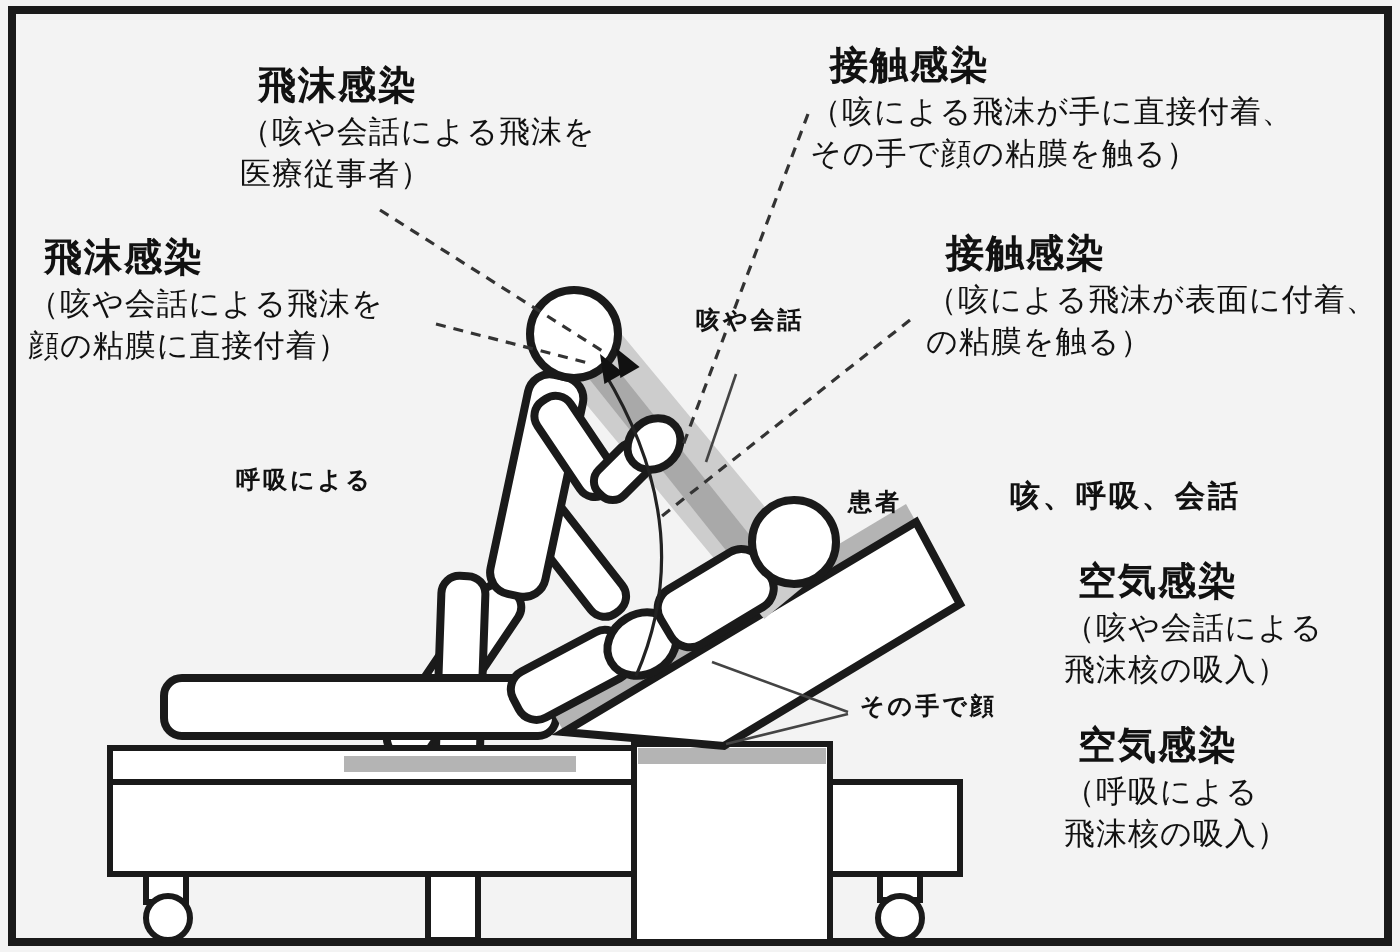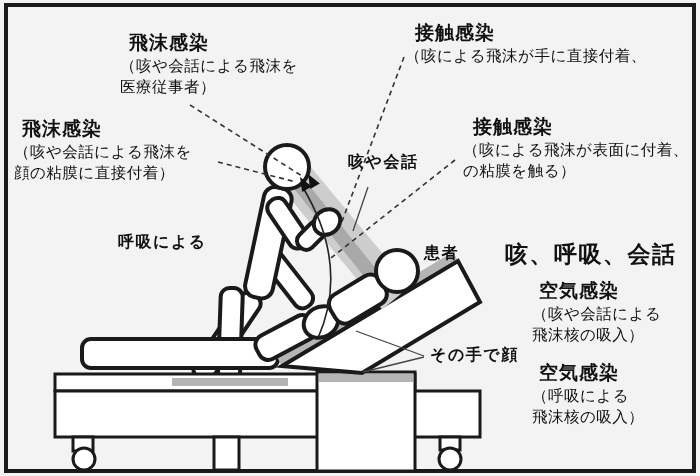--- a/index.html
+++ b/index.html
@@ -6,21 +6,21 @@
   #canvas{
     position:relative;width:700px;height:476px;overflow:hidden;
     background:#f3f3f3;
     font-family:"DejaVu Sans","Liberation Sans",sans-serif;
     color:#111;
   }
   #diagram-svg{position:absolute;left:0;top:0;}
   .lbl{position:absolute;white-space:nowrap;}
   .lbl .t{font-weight:bold;font-size:19px;letter-spacing:1px;}
   .lbl .b{font-size:15.5px;line-height:21px;letter-spacing:0.5px;}
-  .big{position:absolute;font-weight:bold;font-size:16px;letter-spacing:1.5px;white-space:nowrap;}
+  .big{position:absolute;font-weight:bold;font-size:12px;letter-spacing:1.5px;white-space:nowrap;}
 </style>
 </head>
 <body>
 
 <div id="canvas">
 
   <svg id="diagram-svg" width="700" height="476" viewBox="0 0 700 476">
 
     <rect x="6" y="5" width="688" height="466" fill="none" stroke="#1a1a1a" stroke-width="4"></rect>
 
@@ -92,41 +92,42 @@
 
   <div class="lbl" style="left:120px;top:30px">
     <div class="t" style="padding-left:9px">飛沫感染</div>
     <div class="b">（咳や会話による飛沫を</div>
     <div class="b">医療従事者）</div>
   </div>
 
   <div class="lbl" style="left:405px;top:20px">
     <div class="t" style="padding-left:10px">接触感染</div>
     <div class="b">（咳による飛沫が手に直接付着、</div>
+    <div class="b">その手で顔の粘膜を触る）</div>
   </div>
 
   <div class="lbl" style="left:14px;top:116px">
     <div class="t" style="padding-left:8px">飛沫感染</div>
     <div class="b">（咳や会話による飛沫を</div>
     <div class="b">顔の粘膜に直接付着）</div>
   </div>
 
   <div class="lbl" style="left:463px;top:114px">
     <div class="t" style="padding-left:10px">接触感染</div>
     <div class="b">（咳による飛沫が表面に付着、</div>
     <div class="b">の粘膜を触る）</div>
   </div>
 
   <div class="big" style="left:348px;top:152px">咳や会話</div>
 
   <div class="big" style="left:118px;top:232px">呼吸による</div>
 
   <div class="big" style="left:424px;top:243px">患者</div>
 
-  <div class="big" style="left:505px;top:239px;font-size:23px">咳、呼吸、会話</div>
+  <div class="big" style="left:505px;top:239px;font-size:15px">咳、呼吸、会話</div>
 
   <div class="lbl" style="left:532px;top:278px">
     <div class="t" style="padding-left:7px">空気感染</div>
     <div class="b">（咳や会話による</div>
     <div class="b">飛沫核の吸入）</div>
   </div>
 
   <div class="big" style="left:430px;top:345px">その手で顔</div>
 
   <div class="lbl" style="left:532px;top:360px">

